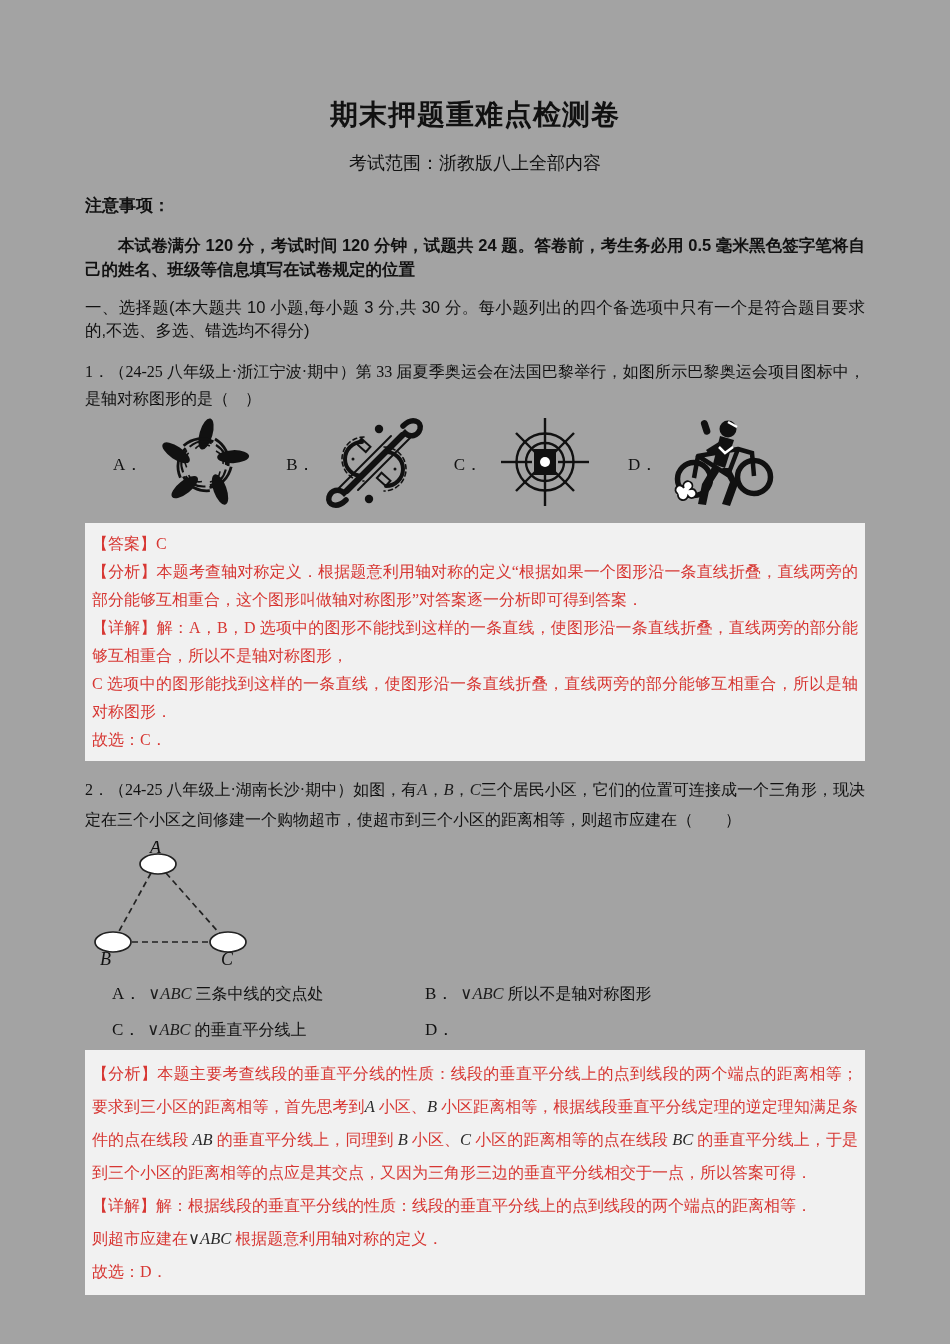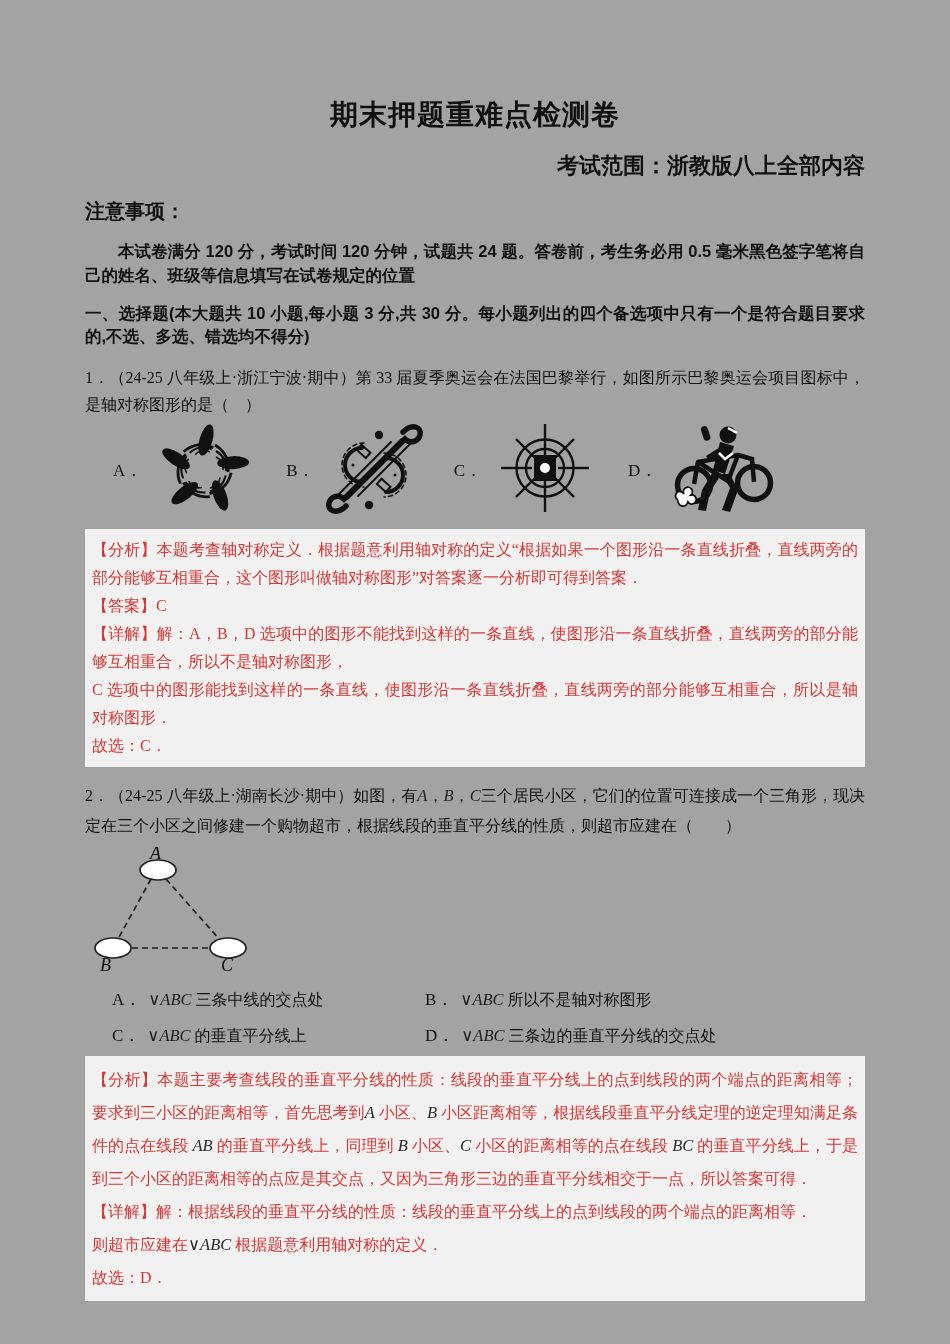--- a/index.html
+++ b/index.html
@@ -7,34 +7,34 @@
     position:relative; width:950px; height:1344px; margin:0 auto;
     background:#a3a3a3; box-sizing:border-box; padding:0 85px;
     overflow:hidden; color:#111;
     font-family:"Liberation Serif","DejaVu Serif",serif;
   }
   .title {
     margin:96px 0 0; text-align:center; font-size:28px; font-weight:700;
     font-family:"Liberation Sans","DejaVu Sans",sans-serif; letter-spacing:1px;
   }
   .subtitle {
-    margin:17px 0 0; text-align:right; font-size:22px; font-weight:700;
+    margin:17px 0 0; text-align:center; font-size:18px; font-weight:400;
     font-family:"Liberation Sans","DejaVu Sans",sans-serif;
   }
   .notice-head {
-    margin:19px 0 0; font-size:20px; font-weight:700; line-height:23px;
+    margin:19px 0 0; font-size:17px; font-weight:700; line-height:23px;
     font-family:"Liberation Sans","DejaVu Sans",sans-serif;
   }
   .notice-body {
     margin:16px 0 0; font-size:16.5px; font-weight:700; line-height:24px;
     text-indent:2em; text-align:justify;
     font-family:"Liberation Sans","DejaVu Sans",sans-serif;
   }
   .section-head {
-    margin:15px 0 0; font-size:16.5px; font-weight:700; line-height:23px;
+    margin:15px 0 0; font-size:16.5px; font-weight:400; line-height:23px;
     text-align:justify; font-family:"Liberation Sans","DejaVu Sans",sans-serif;
   }
   .q-text { margin:16px 0 0; font-size:16px; line-height:27px; text-align:justify; }
   .q-text.q2 { margin-top:14px; line-height:30px; }
   .mvar {
     font-style:italic; color:#1d1d1d; font-size:16.5px;
     font-family:"Liberation Serif","DejaVu Serif",serif;
   }
   .icon-row { display:flex; align-items:center; margin:2px 0 0 28px; height:100px; }
   .icon-item { display:flex; align-items:center; margin-right:27px; }
@@ -154,28 +154,28 @@
         </g>
         <path d="M64 6 l9 5" stroke="#fff" stroke-width="2.5"></path>
         <path d="M55 31 l6 6 l8 -6" stroke="#fff" stroke-width="2.5" fill="none"></path>
         <path d="M14 78 a4.5 4.5 0 1 1 6 -6 a4.5 4.5 0 1 1 7 1 a4.5 4.5 0 1 1 -3 7 a4.5 4.5 0 1 1 -10 -2" stroke="#111" stroke-width="1.8" fill="#fff"></path>
       </svg>
     </div>
 
   </div>
 
   <div class="ans-block">
+    <p class="ans-line"><span>【答案】C</span></p>
     <p class="ans-line"><span>【分析】本题考查轴对称定义．根据题意利用轴对称的定义“根据如果一个图形沿一条直线折叠，直线两旁的部分能够互相重合，这个图形叫做轴对称图形”对答案逐一分析即可得到答案．</span></p>
-    <p class="ans-line"><span>【答案】C</span></p>
     <p class="ans-line"><span>【详解】解：A，B，D 选项中的图形不能找到这样的一条直线，使图形沿一条直线折叠，直线两旁的部分能够互相重合，所以不是轴对称图形，</span></p>
     <p class="ans-line"><span>C 选项中的图形能找到这样的一条直线，使图形沿一条直线折叠，直线两旁的部分能够互相重合，所以是轴对称图形．</span></p>
     <p class="ans-line"><span>故选：C．</span></p>
   </div>
 
-  <p class="q-text q2"><span>2．（24-25 八年级上·湖南长沙·期中）如图，有</span><span class="mvar">A</span><span>，</span><span class="mvar">B</span><span>，</span><span class="mvar">C</span><span>三个居民小区，它们的位置可连接成一个三角形，现决定在三个小区之间修建一个购物超市，根据线段的垂直平分线的性质，则超市应建在（　　）</span></p>
+  <p class="q-text q2"><span>2．（24-25 八年级上·湖南长沙·期中）如图，有</span><span class="mvar">A</span><span>，</span><span class="mvar">B</span><span>，</span><span class="mvar">C</span><span>三个居民小区，它们的位置可连接成一个三角形，现决定在三个小区之间修建一个购物超市，使超市到三个小区的距离相等，则超市应建在（　　）</span></p>
 
   <svg class="tri-svg" width="175" height="128" viewBox="0 0 175 128">
     <g stroke="#222" stroke-width="1.7" stroke-dasharray="6 4" fill="none">
       <line x1="64" y1="32" x2="31" y2="92"></line>
       <line x1="79" y1="32" x2="133" y2="93"></line>
       <line x1="45" y1="101" x2="122" y2="101"></line>
     </g>
     <g fill="#fff" stroke="#222" stroke-width="1.7">
       <ellipse cx="71" cy="23" rx="18" ry="10"></ellipse>
       <ellipse cx="26" cy="101" rx="18" ry="10"></ellipse>
@@ -199,21 +199,20 @@
         <span class="opt-body"><span class="mvar">∨ABC</span><span> 所以不是轴对称图形</span></span>
       </div>
     </div>
     <div class="opt-row">
       <div class="opt col1">
         <span class="opt-letter">C．</span>
         <span class="opt-body"><span class="mvar">∨ABC</span><span> 的垂直平分线上</span></span>
       </div>
       <div class="opt">
         <span class="opt-letter">D．</span>
-        <span class="opt-body"><span class="mvar">∨ABC</span><span> 三条边的垂直平分线的交点处</span></span>
       </div>
     </div>
   </div>
 
   <div class="ans-block ans-block2">
     <p class="ans-line"><span>【分析】本题主要考查线段的垂直平分线的性质：线段的垂直平分线上的点到线段的两个端点的距离相等；要求到三小区的距离相等，首先思考到</span><span class="mvar">A</span><span> 小区、</span><span class="mvar">B</span><span> 小区距离相等，根据线段垂直平分线定理的逆定理知满足条件的点在线段 </span><span class="mvar">AB</span><span> 的垂直平分线上，同理到 </span><span class="mvar">B</span><span> 小区、</span><span class="mvar">C</span><span> 小区的距离相等的点在线段 </span><span class="mvar">BC</span><span> 的垂直平分线上，于是到三个小区的距离相等的点应是其交点，又因为三角形三边的垂直平分线相交于一点，所以答案可得．</span></p>
     <p class="ans-line"><span>【详解】解：根据线段的垂直平分线的性质：线段的垂直平分线上的点到线段的两个端点的距离相等．</span></p>
     <p class="ans-line"><span>则超市应建在</span><span class="mvar">∨ABC</span><span> 根据题意利用轴对称的定义．</span></p>
     <p class="ans-line"><span>故选：D．</span></p>
   </div>

